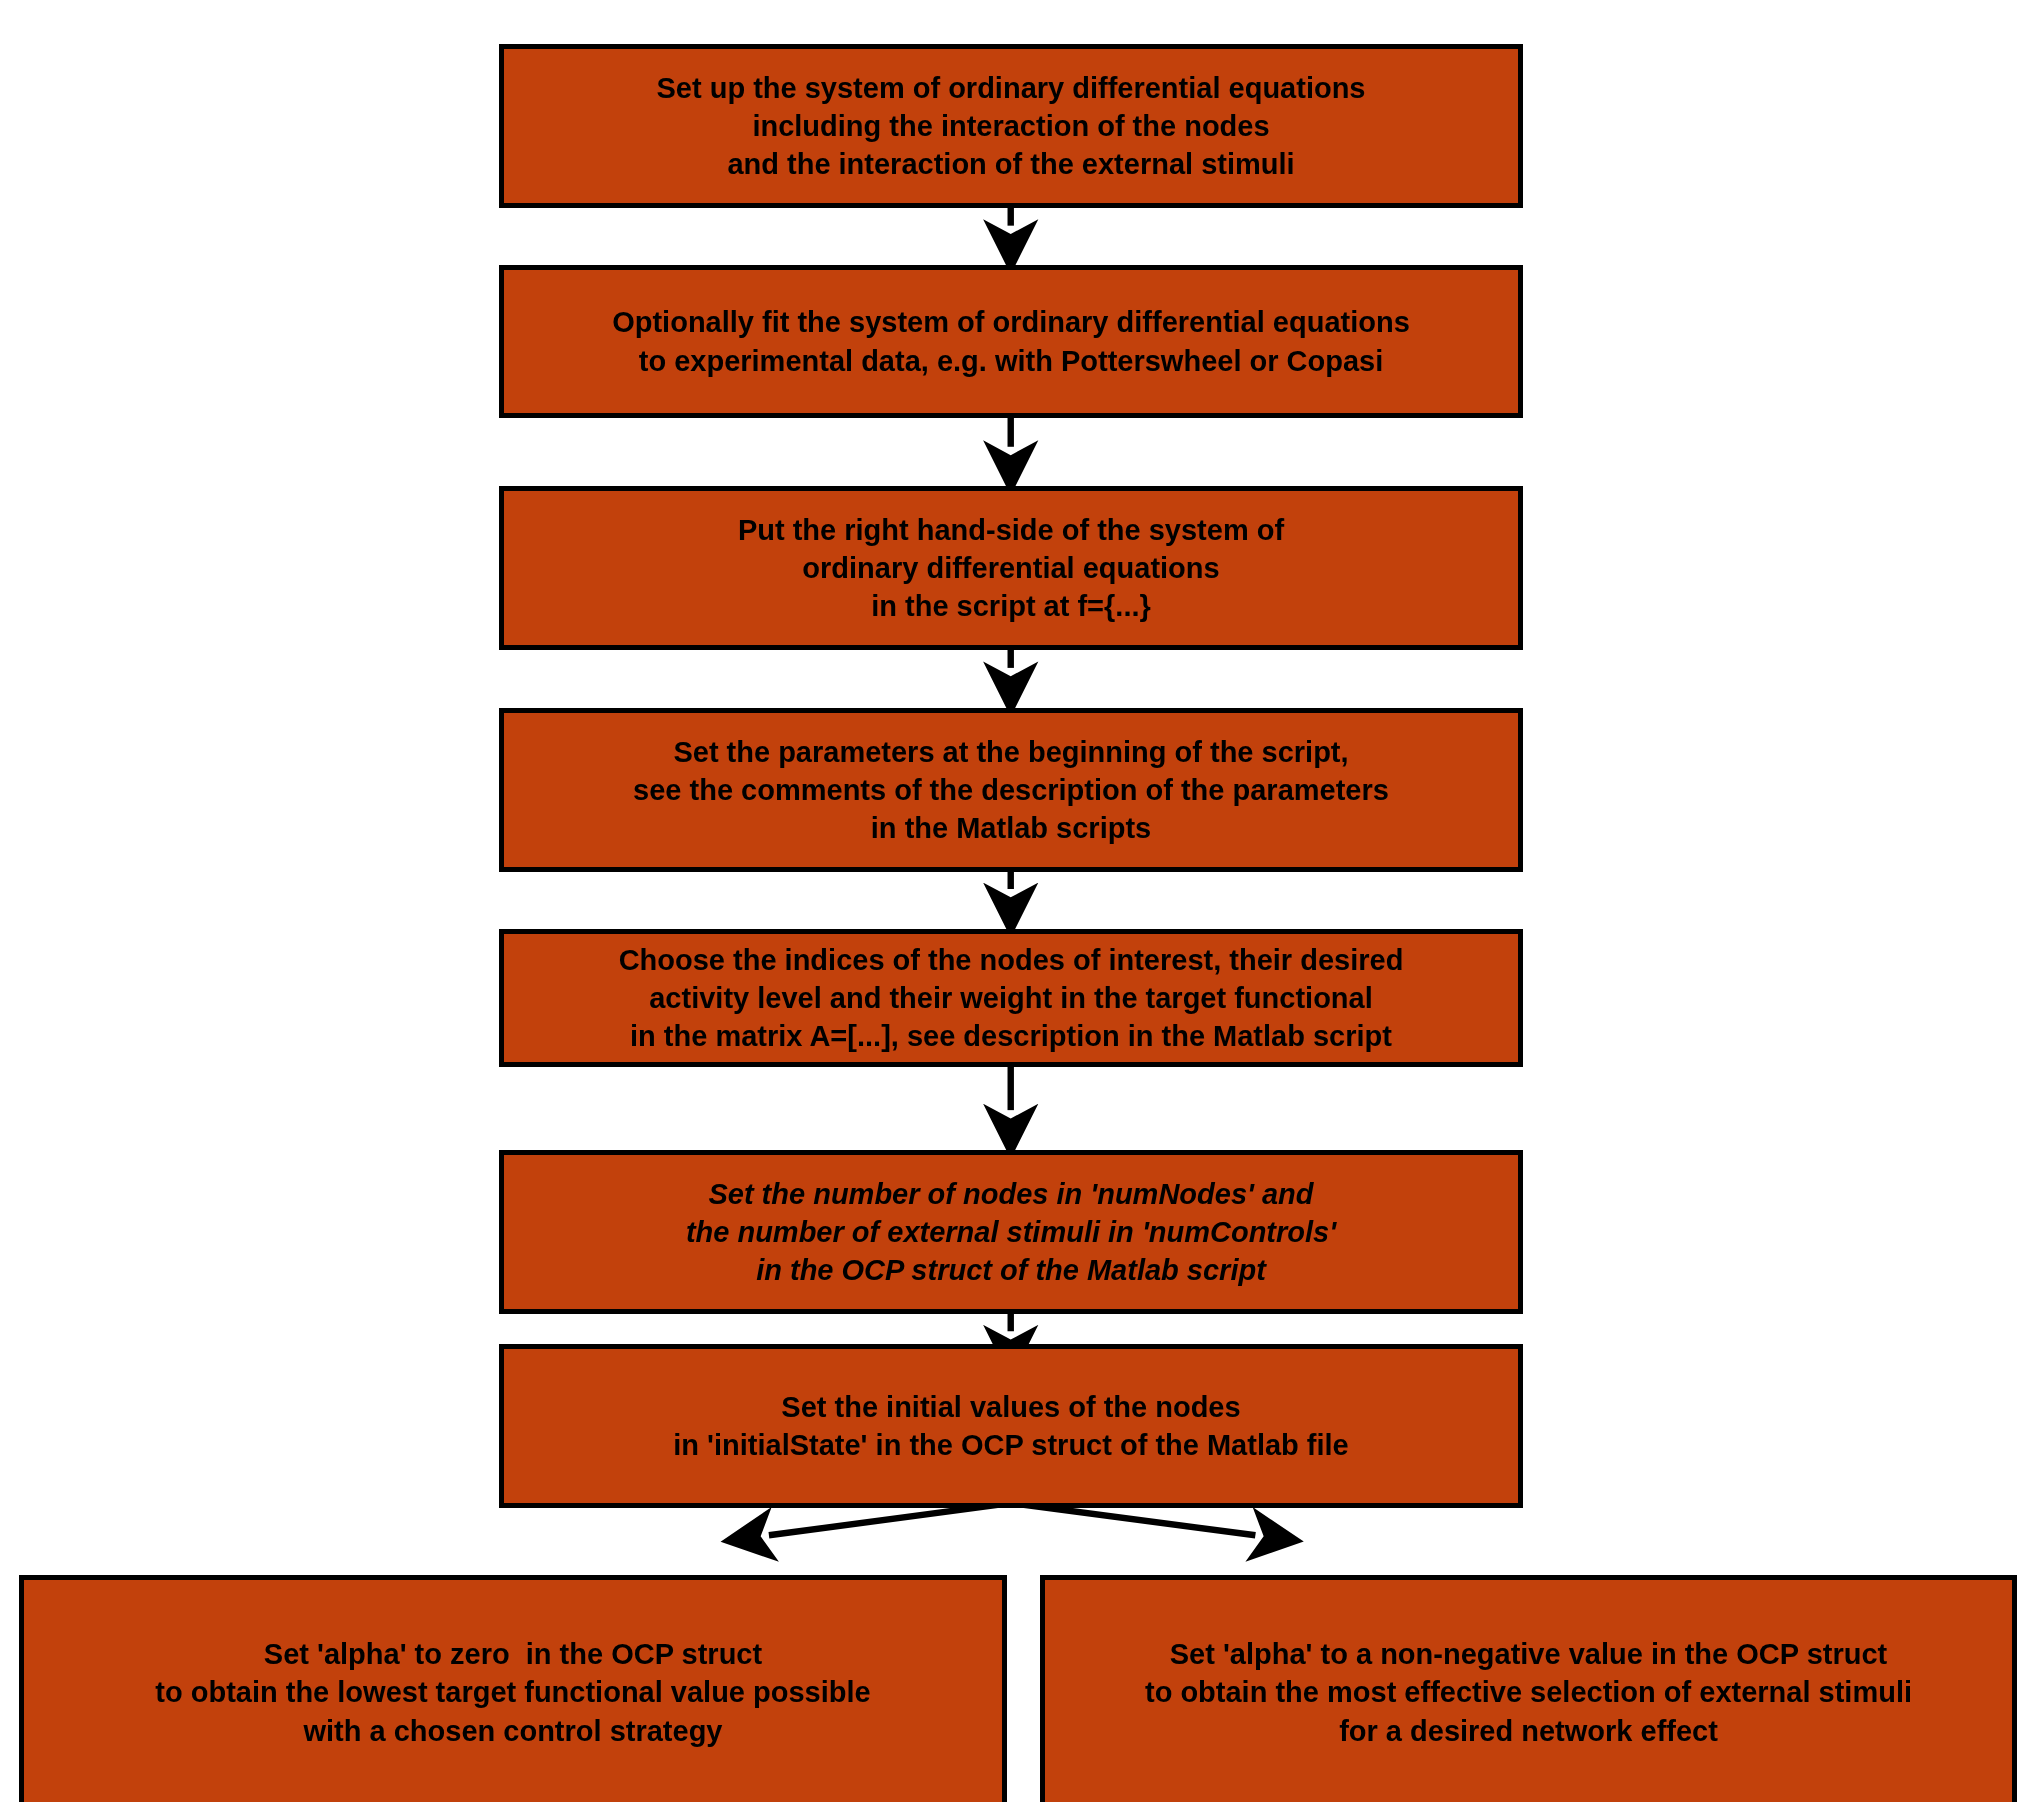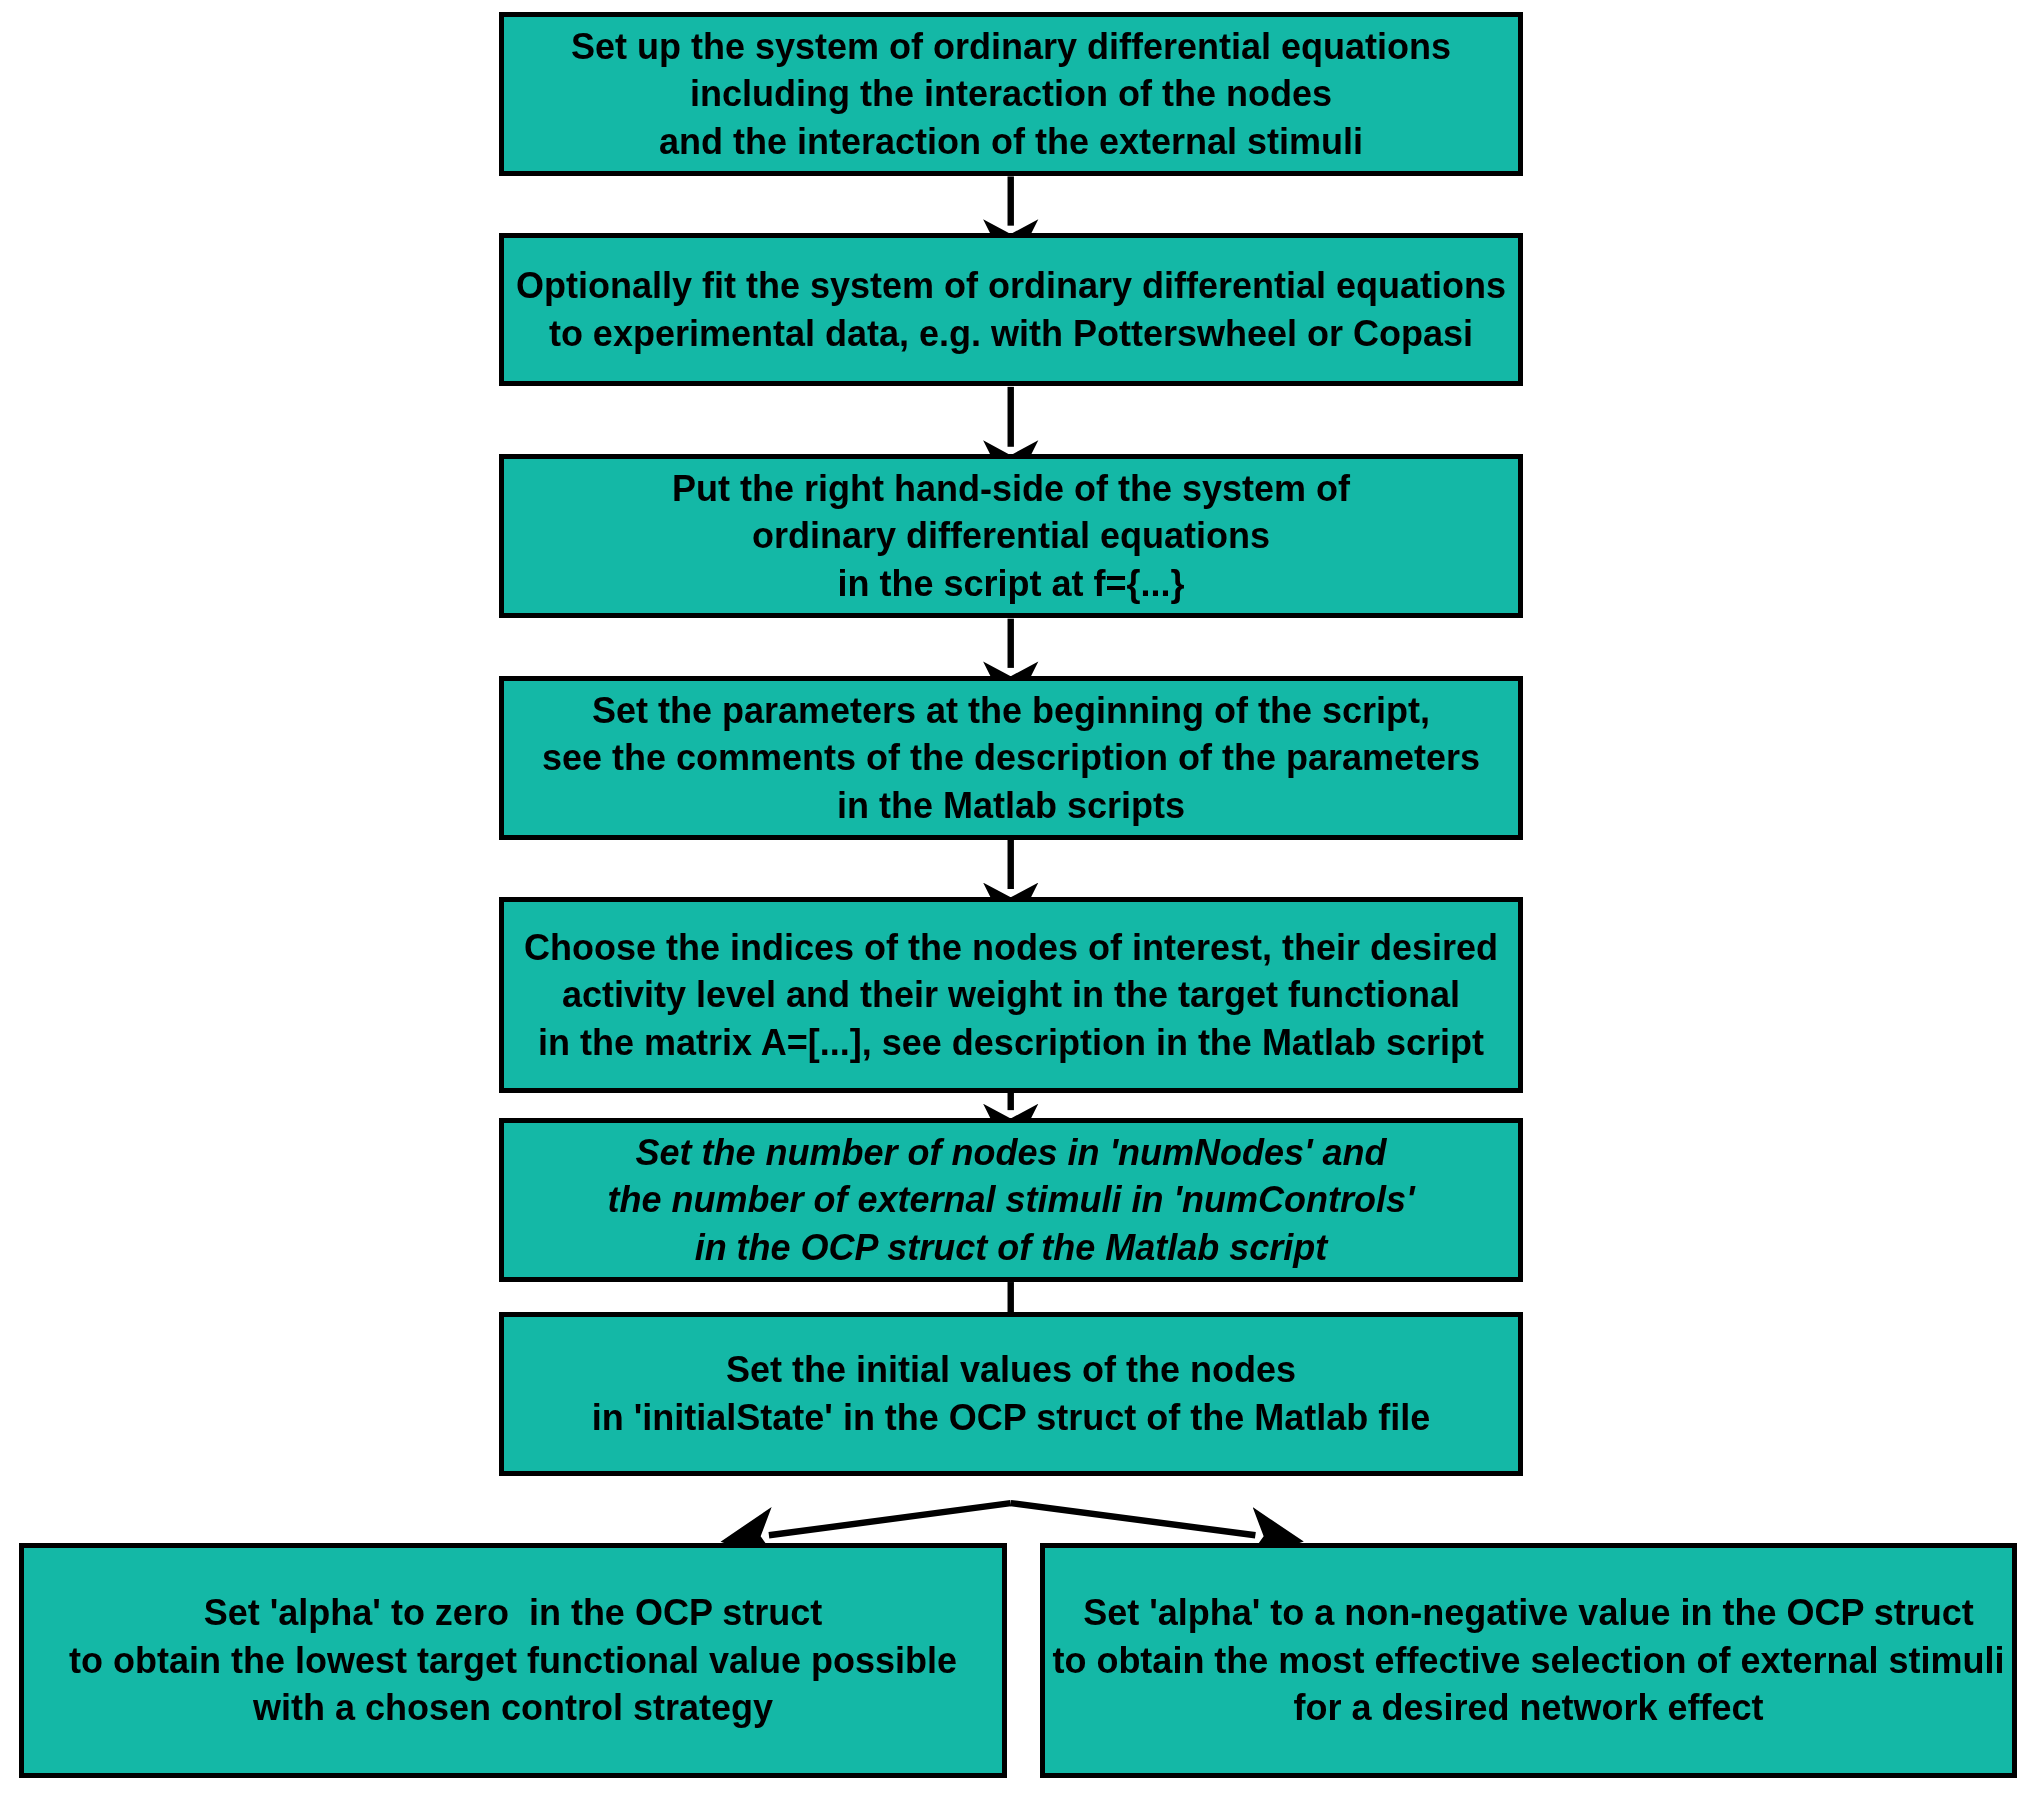--- a/index.html
+++ b/index.html
@@ -13,45 +13,46 @@
   #canvas {
     position: relative;
     width: 2035px;
     height: 1803px;
     background: #ffffff;
     overflow: hidden;
   }
   .node {
     position: absolute;
     box-sizing: border-box;
-    background: #14b8a6;
+    background: #c2410c;
     border: 5px solid #000000;
     display: flex;
     flex-direction: column;
     align-items: center;
     justify-content: center;
     text-align: center;
     color: #000000;
     font-family: "Liberation Sans", sans-serif;
     font-weight: bold;
-    font-size: 36px;
+    font-size: 29px;
     line-height: 1.32;
     padding: 4.3px 13px;
     white-space: pre;
+    margin-top: 32px;
   }
   .node .line {
     display: block;
     white-space: pre;
   }
   
   .n1 { left: 499px;  top: 12px;   width: 1024px; height: 164px; }
   .n2 { left: 499px;  top: 233px;  width: 1024px; height: 153px; }
   .n3 { left: 499px;  top: 454px;  width: 1024px; height: 164px; }
   .n4 { left: 499px;  top: 676px;  width: 1024px; height: 164px; }
-  .n5 { left: 499px;  top: 897px; width: 1024px; height: 196px; }
+  .n5 { left: 499px;  top: 897px; width: 1024px; height: 138px; }
   .n6 { left: 499px;  top: 1118px; width: 1024px; height: 164px; font-style: italic; }
   .n7 { left: 499px;  top: 1312px; width: 1024px; height: 164px; }
   
   .n8 { left: 19px;   top: 1543px; width: 988px; height: 235px; }
   .n9 { left: 1040px; top: 1543px; width: 977px; height: 235px; }
 
   .arrow-layer {
     position: absolute;
     left: 0; top: 0;
     width: 2035px;

